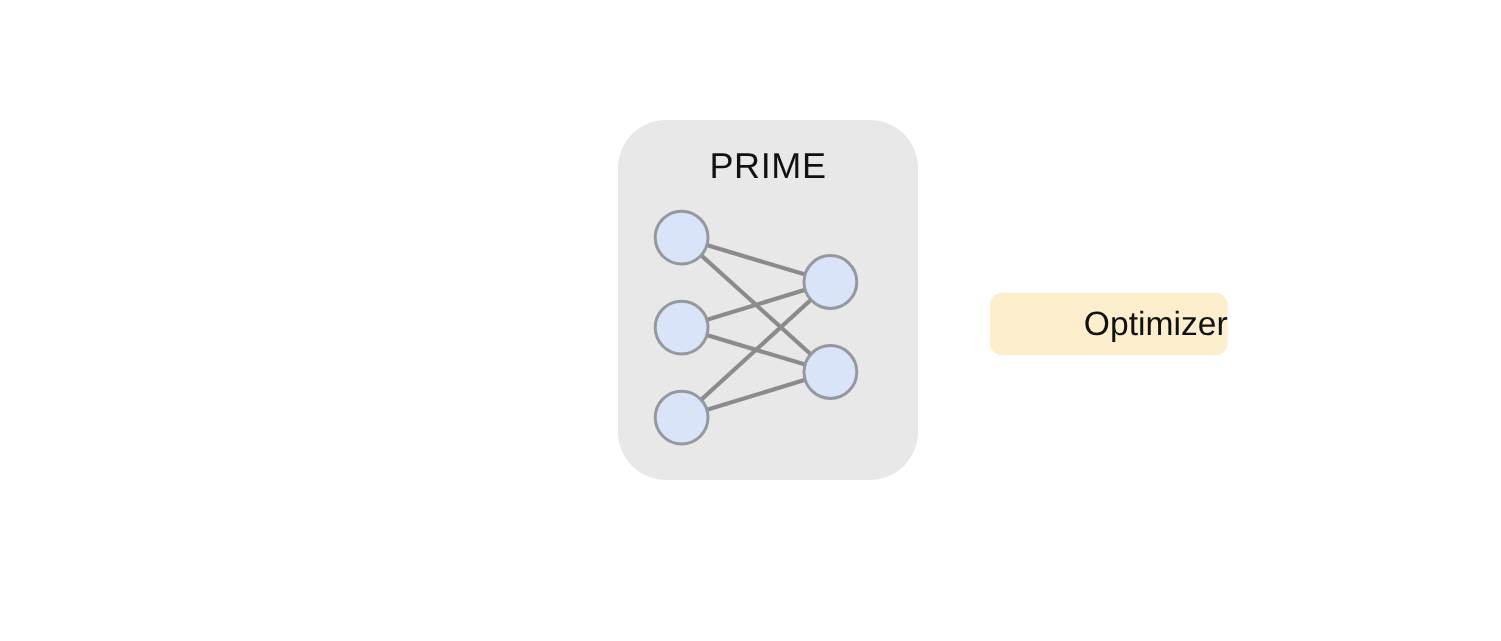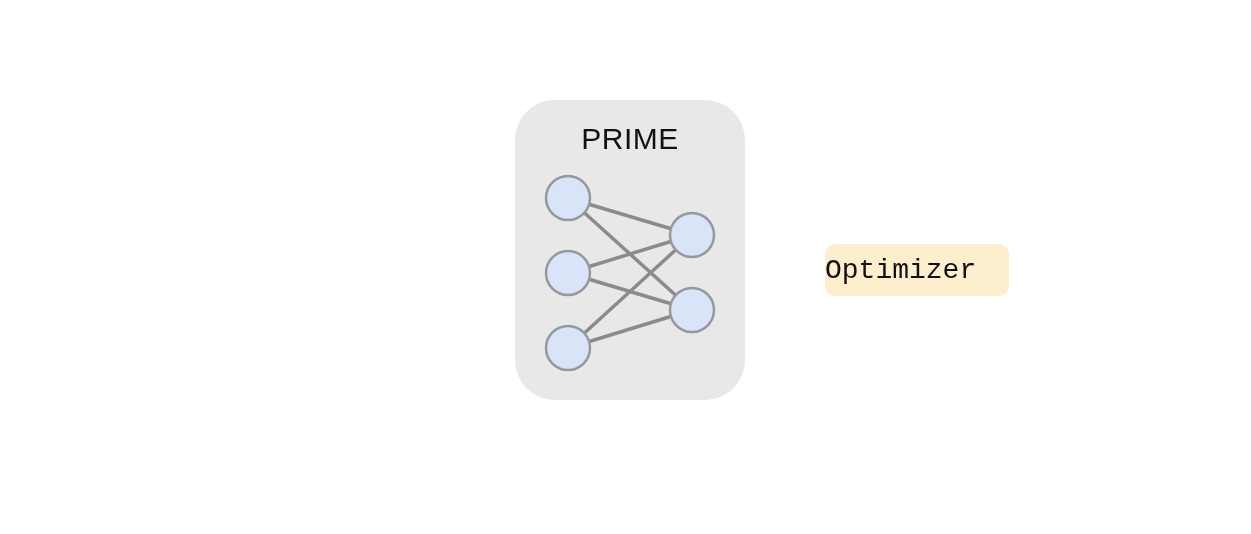--- a/index.html
+++ b/index.html
@@ -16,20 +16,21 @@
     overflow: hidden;
   }
   .prime-box {
     position: absolute;
     left: 515px;
     top: 100px;
     width: 230px;
     height: 300px;
     border-radius: 40px;
     background: #e8e8e8;
+    padding-left: 20px;
   }
   .prime-label {
     position: absolute;
     top: 22px;
     left: 0;
     width: 100%;
     text-align: center;
     font-size: 30px;
     color: #111111;
     letter-spacing: 0.5px;
@@ -38,28 +39,27 @@
     position: absolute;
     left: 0;
     top: 0;
     width: 230px;
     height: 300px;
   }
   .optimizer-box {
     position: absolute;
     left: 825px;
     top: 244px;
-    width: 184px;
+    width: 198px;
     height: 52px;
     border-radius: 10px;
     background: #fdeecd;
     display: flex;
     align-items: center;
-    justify-content: flex-start;
-    font-family: Liberation Mono, monospace;
+    justify-content: flex-end;
   }
   .optimizer-label {
     font-size: 28px;
     color: #111111;
   }
 </style>
 </head>
 <body>
 
 <div class="canvas">

